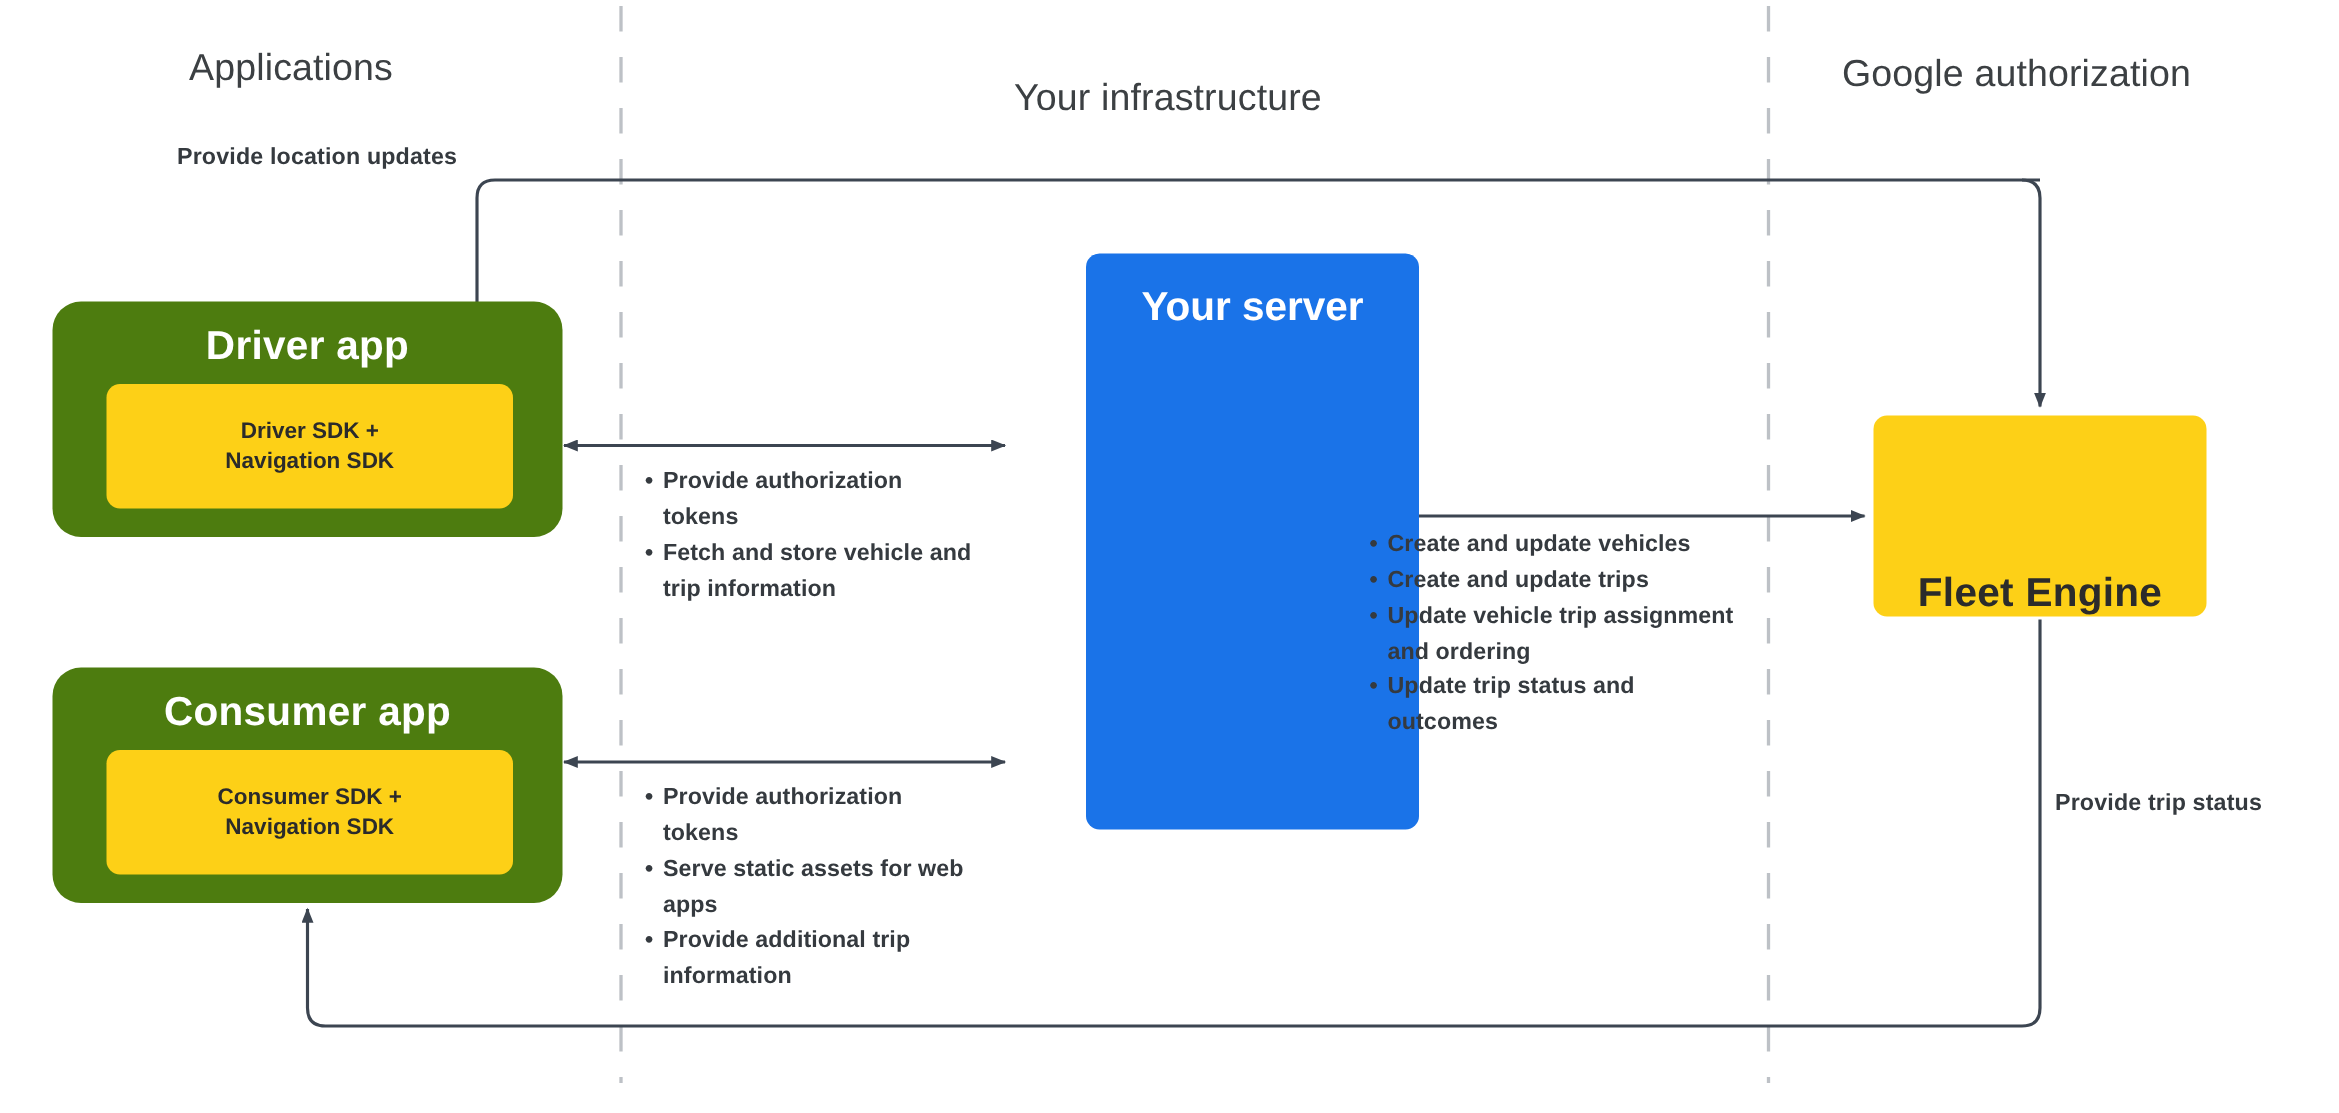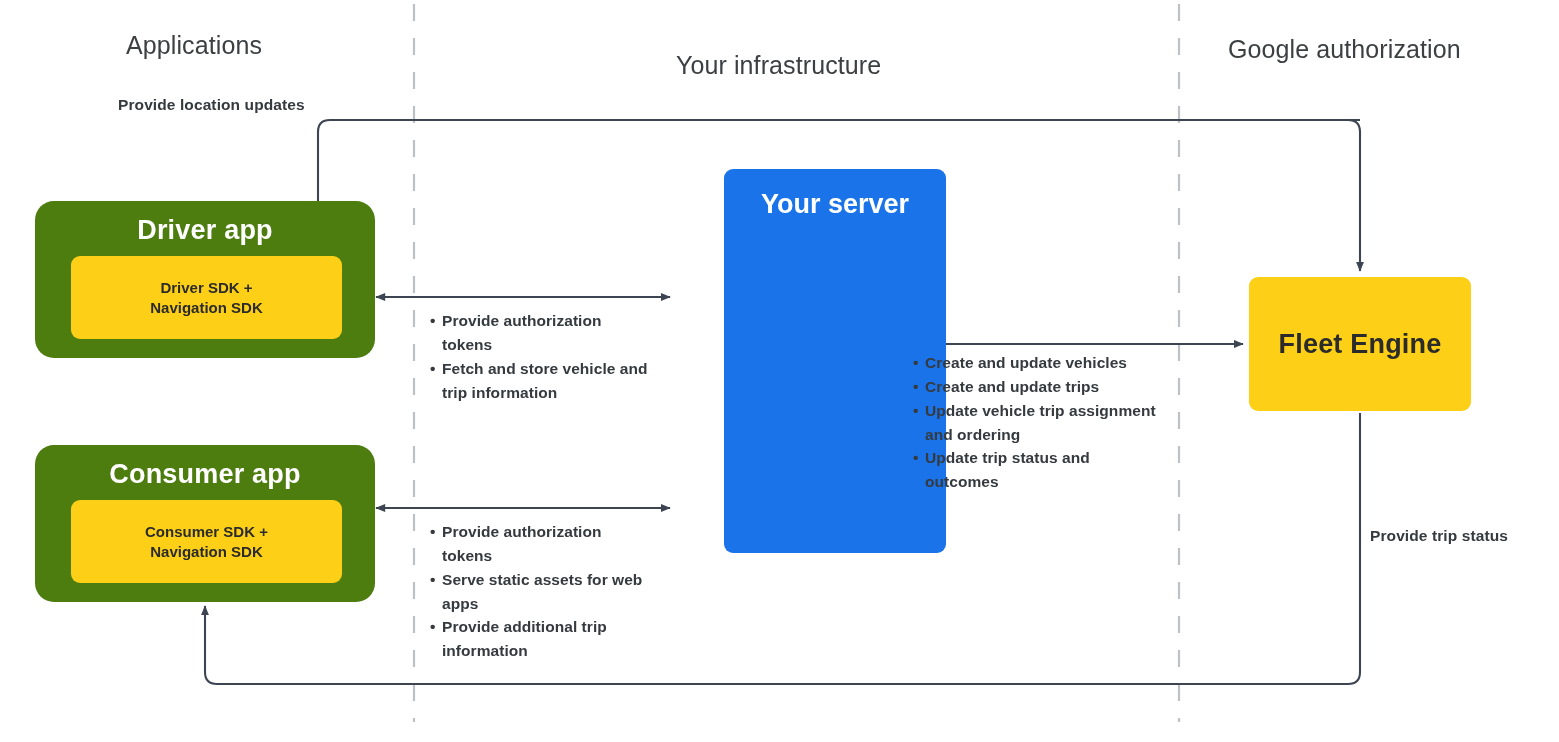--- a/index.html
+++ b/index.html
@@ -101,21 +101,21 @@
   }
 
   
   #box-fleet-engine {
     position: absolute;
     left: 1249px; top: 277px;
     width: 222px; height: 134px;
     background: #fdd017;
     border-radius: 9px;
     display: flex;
-    align-items: center;
+    align-items: flex-end;
     justify-content: center;
   }
   #fleet-engine-title {
     color: #2b2b2b;
     font-size: 27px;
     font-weight: bold;
     letter-spacing: 0.2px;
   }
 
   

